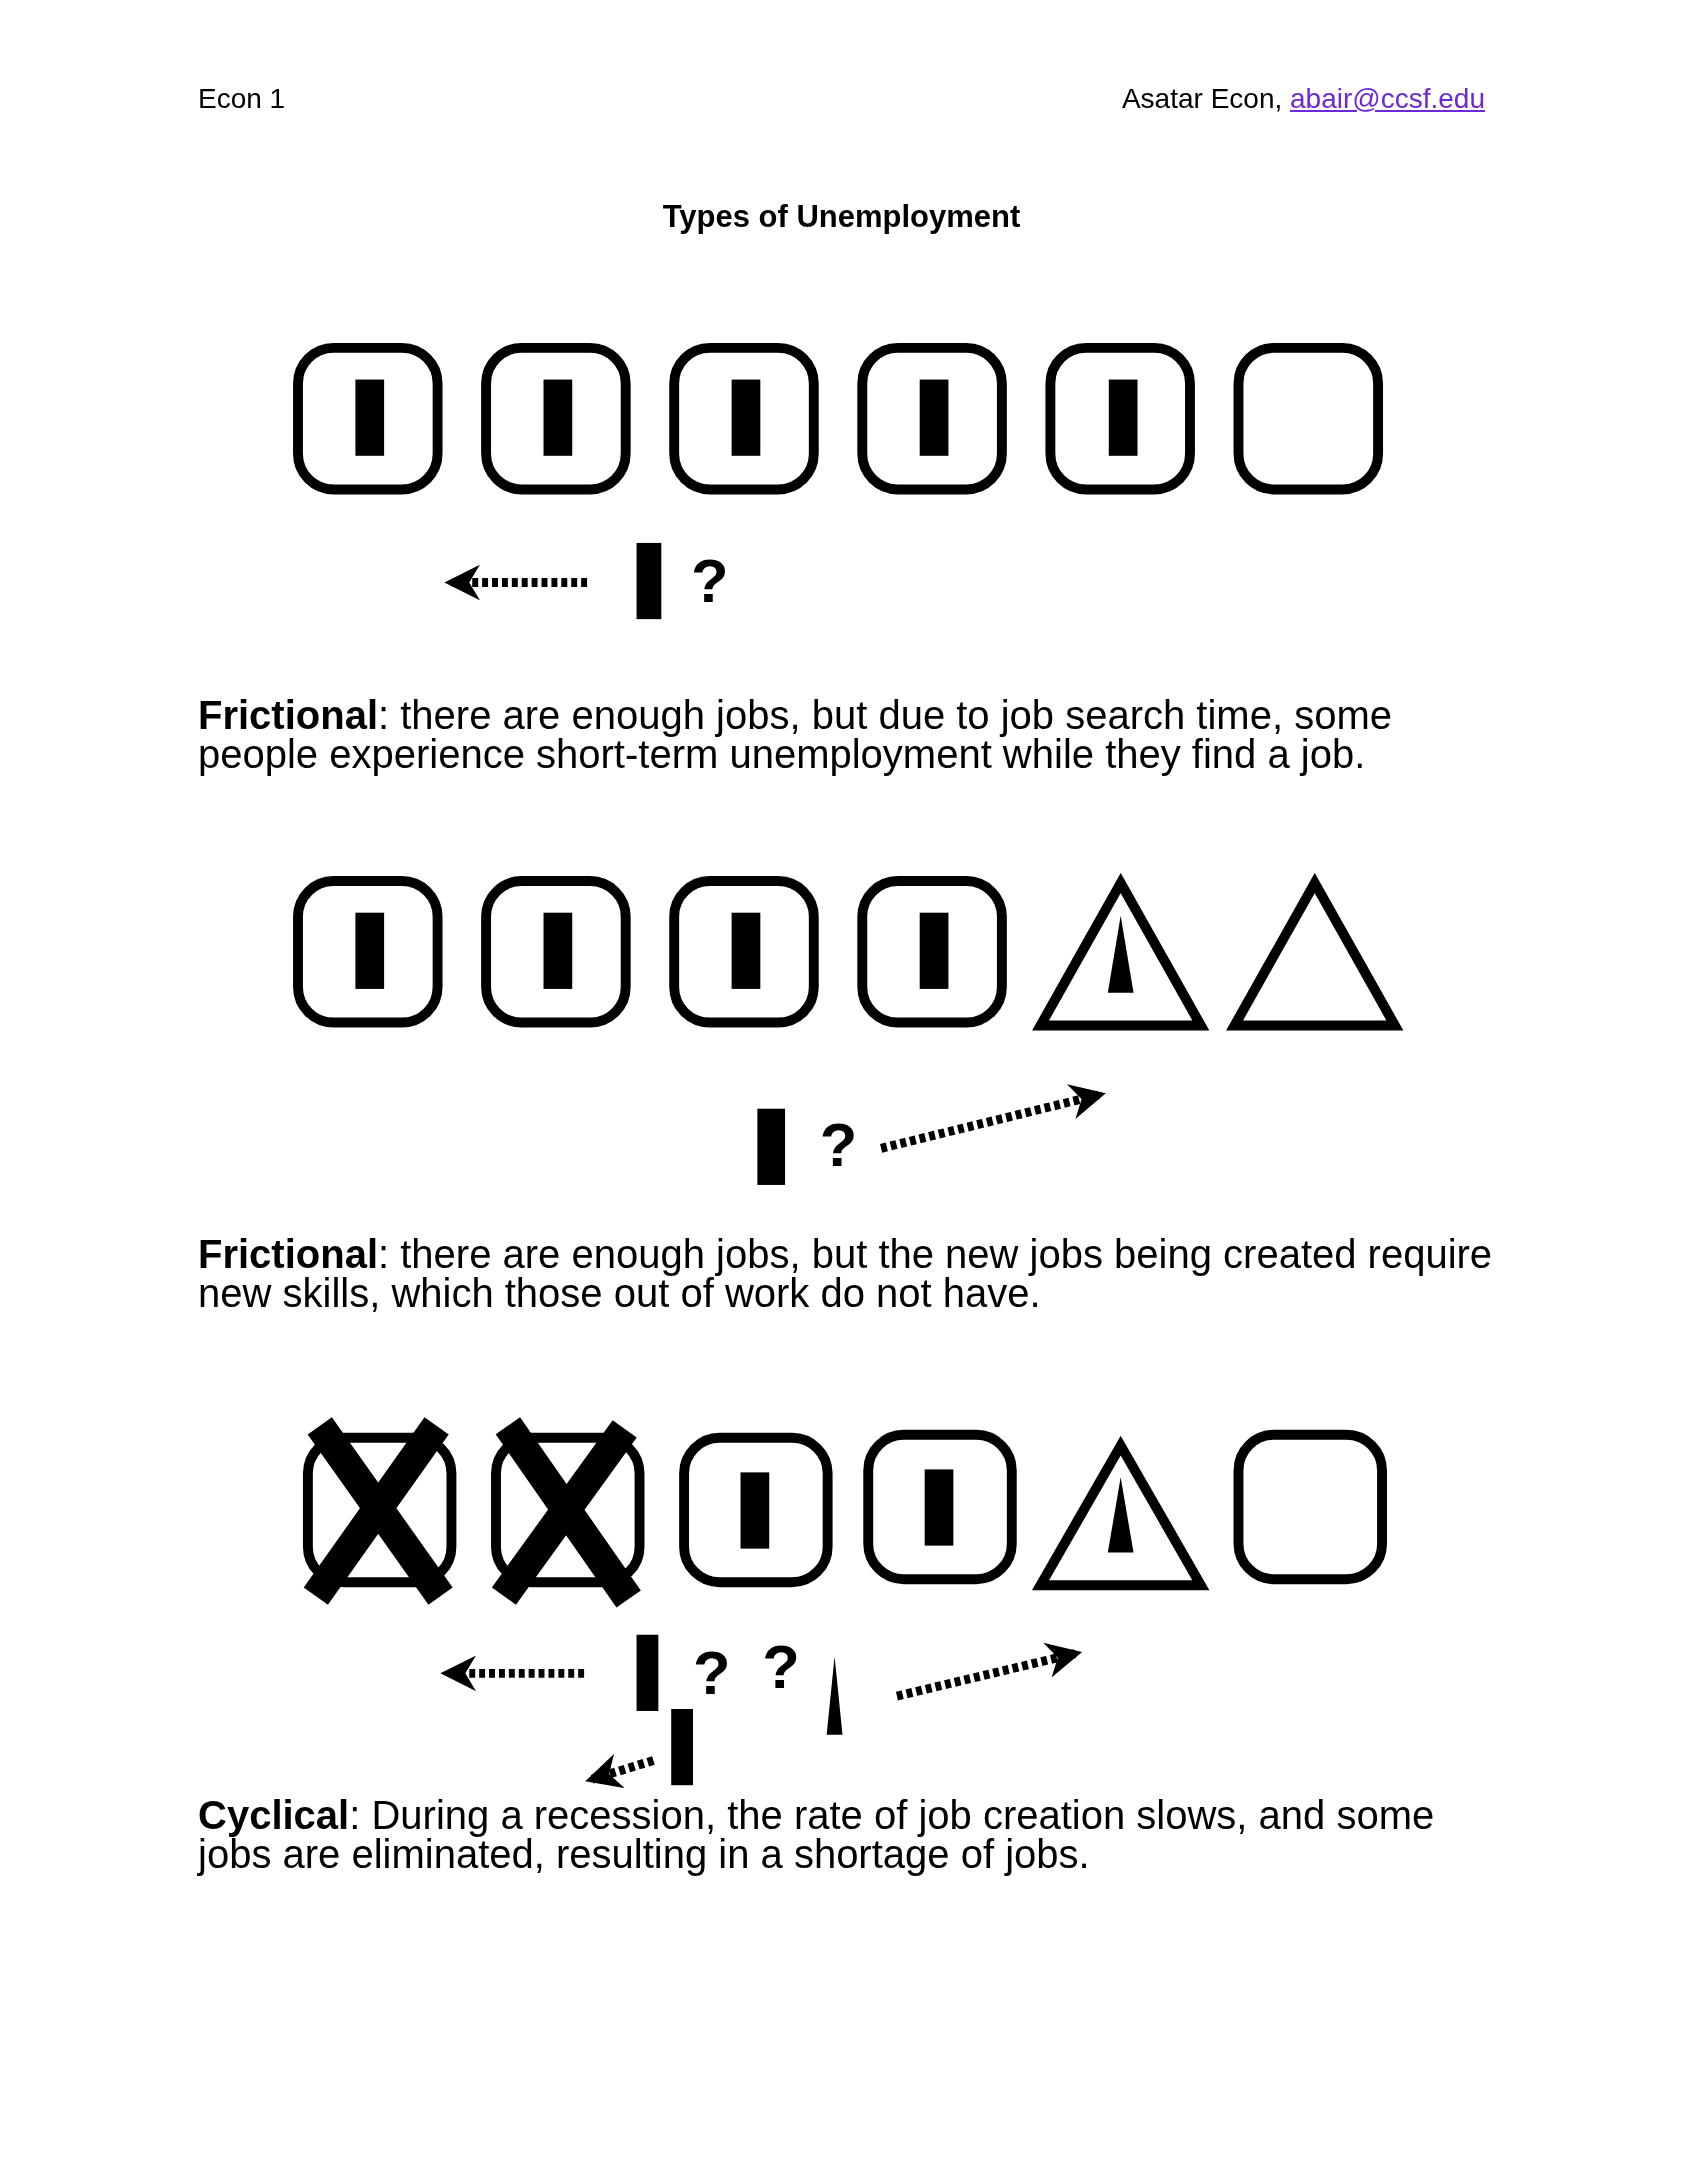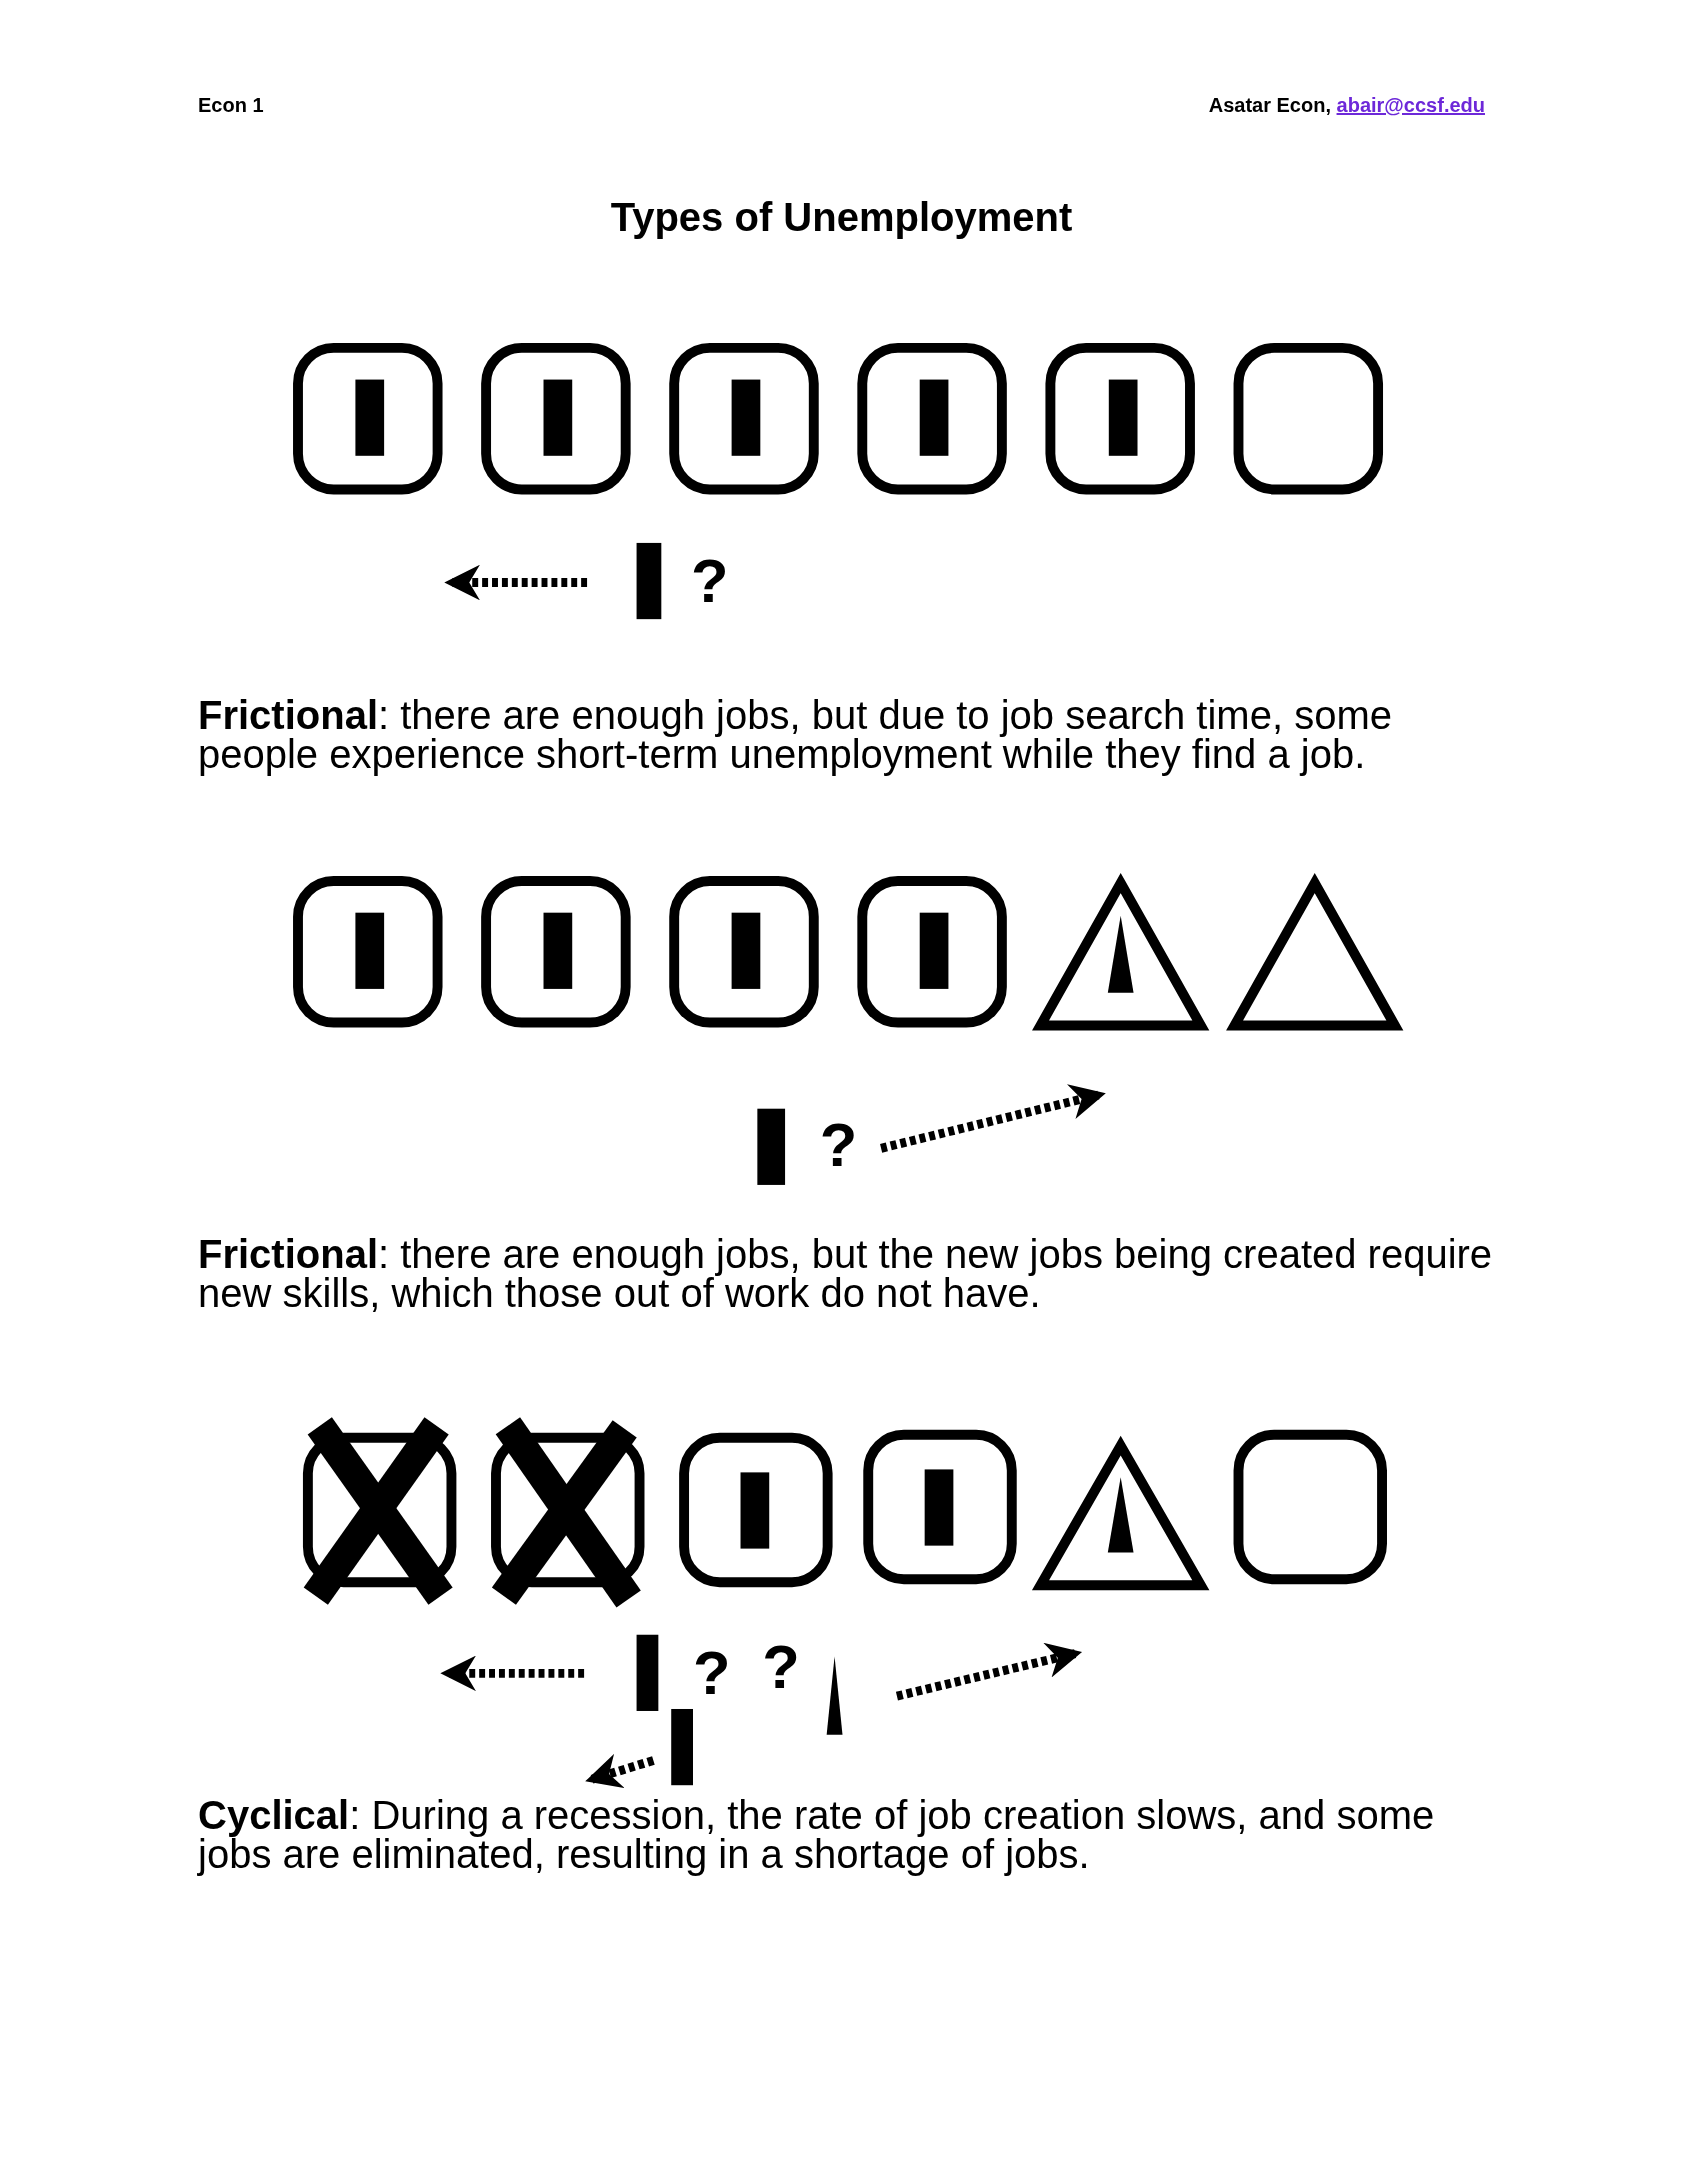--- a/index.html
+++ b/index.html
@@ -1,23 +1,23 @@
 <!DOCTYPE html>
 <html><head>
 <meta charset="utf-8">
 <style>
   html, body { margin: 0; padding: 0; background: #ffffff; }
   body { width: 1683px; height: 2178px; position: relative; overflow: hidden;
          font-family: "Liberation Sans", sans-serif; color: #000; }
-  .hdr { position: absolute; top: 88px; font-size: 20px; line-height: 34px; font-weight: bold; }
+  .hdr { position: absolute; top: 82px; font-size: 28px; line-height: 34px; }
   .hdr-left { left: 198px; }
   .hdr-right { right: 198px; text-align: right; }
   .hdr-right a { color: #6d28d9; text-decoration: underline; }
   .title { position: absolute; top: 198px; left: 0; width: 1683px; text-align: center;
-           font-size: 40px; font-weight: bold; line-height: 38px; }
+           font-size: 31px; font-weight: bold; line-height: 38px; }
   .para { position: absolute; left: 198px; width: 1297px; font-size: 40px; line-height: 39px; }
   .para b { font-weight: bold; }
   .para-frictional { top: 696px; }
   .para-structural { top: 1235px; }
   .para-cyclical { top: 1796px; }
   svg.diagram { position: absolute; left: 0; width: 1683px; }
   .q { font-family: "Liberation Sans", sans-serif; font-weight: bold; font-size: 62px; }
 </style>
 </head>
 <body>

